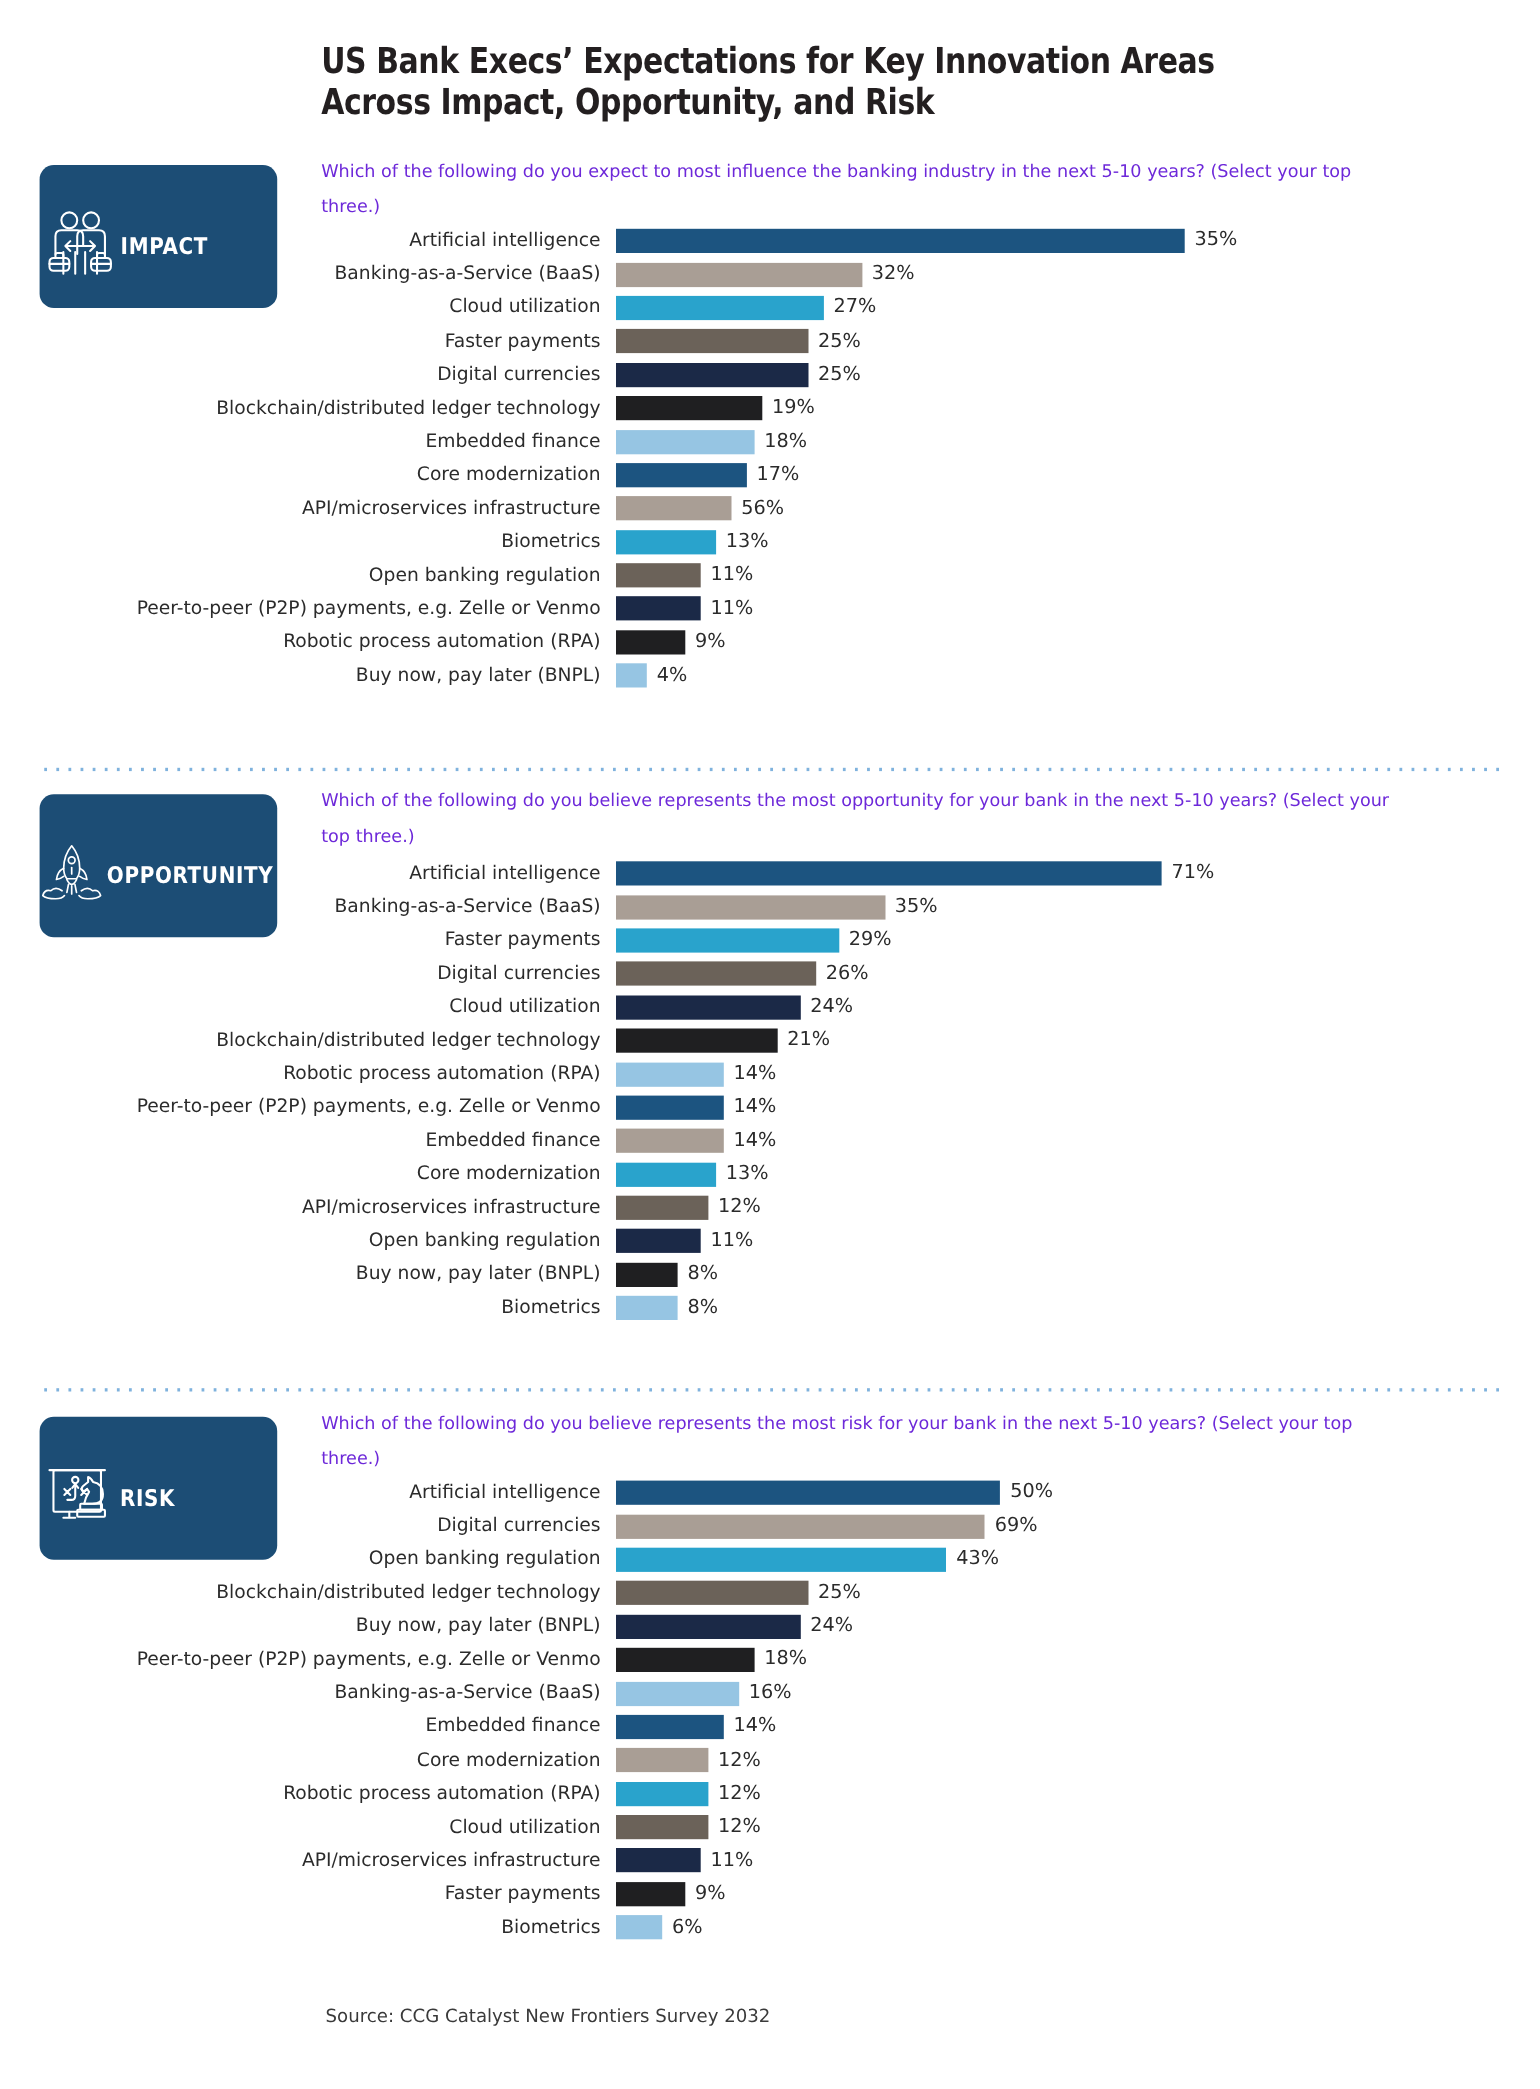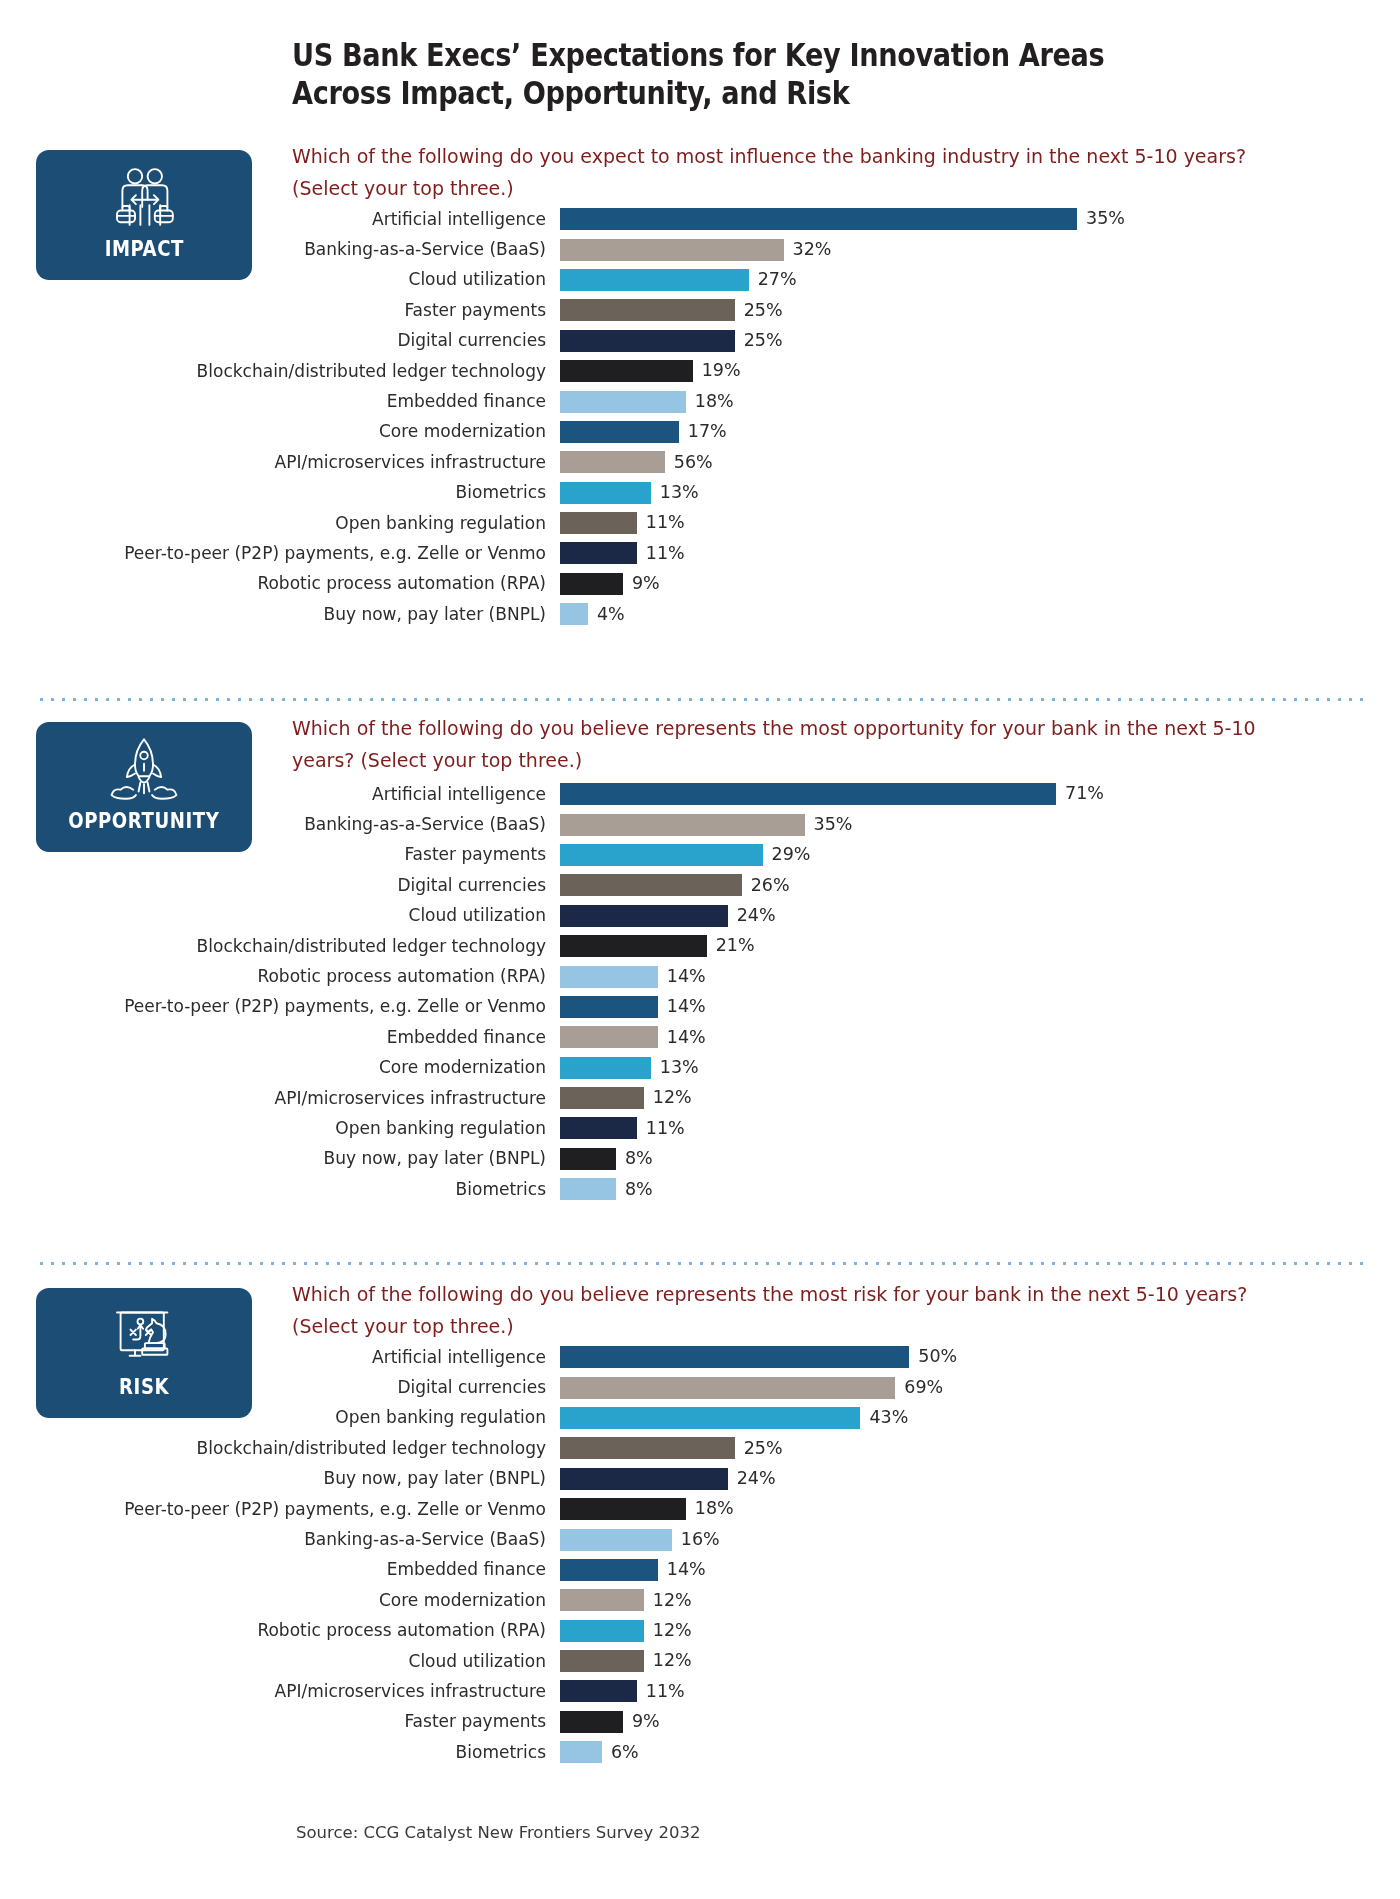--- a/index.html
+++ b/index.html
@@ -45,21 +45,21 @@
   
   .badge {
     position: absolute;
     left: 36px;
     top: 0;
     width: 216px;
     height: 130px;
     background: #1c4d75;
     border-radius: 13px;
     display: flex;
-    flex-direction: column;
+    flex-direction: row;
     align-items: center;
     justify-content: flex-start;
     padding-top: 12px;
   }
   .badge-icon { width: 72px; height: 70px; display: block; }
   .badge-icon svg { width: 100%; height: 100%; display: block; }
   .badge-label {
     font-family: "Liberation Sans Narrow", "DejaVu Sans Condensed", "Liberation Sans", sans-serif;
     font-weight: bold;
     font-size: 21px;
@@ -68,23 +68,23 @@
     margin-top: 5px;
     transform: scaleX(0.96);
   }
 
   
   .question {
     position: absolute;
     left: 292px;
     top: -10px;
     width: 980px;
-    font-size: 19px;
+    font-size: 16px;
     line-height: 32px;
-    color: #7f1d1d;
+    color: #6d28d9;
     font-weight: 400;
   }
 
   
   .chart {
     position: absolute;
     left: 0;
     width: 1400px;
   }
   #chart-impact      { top: 54px; }

